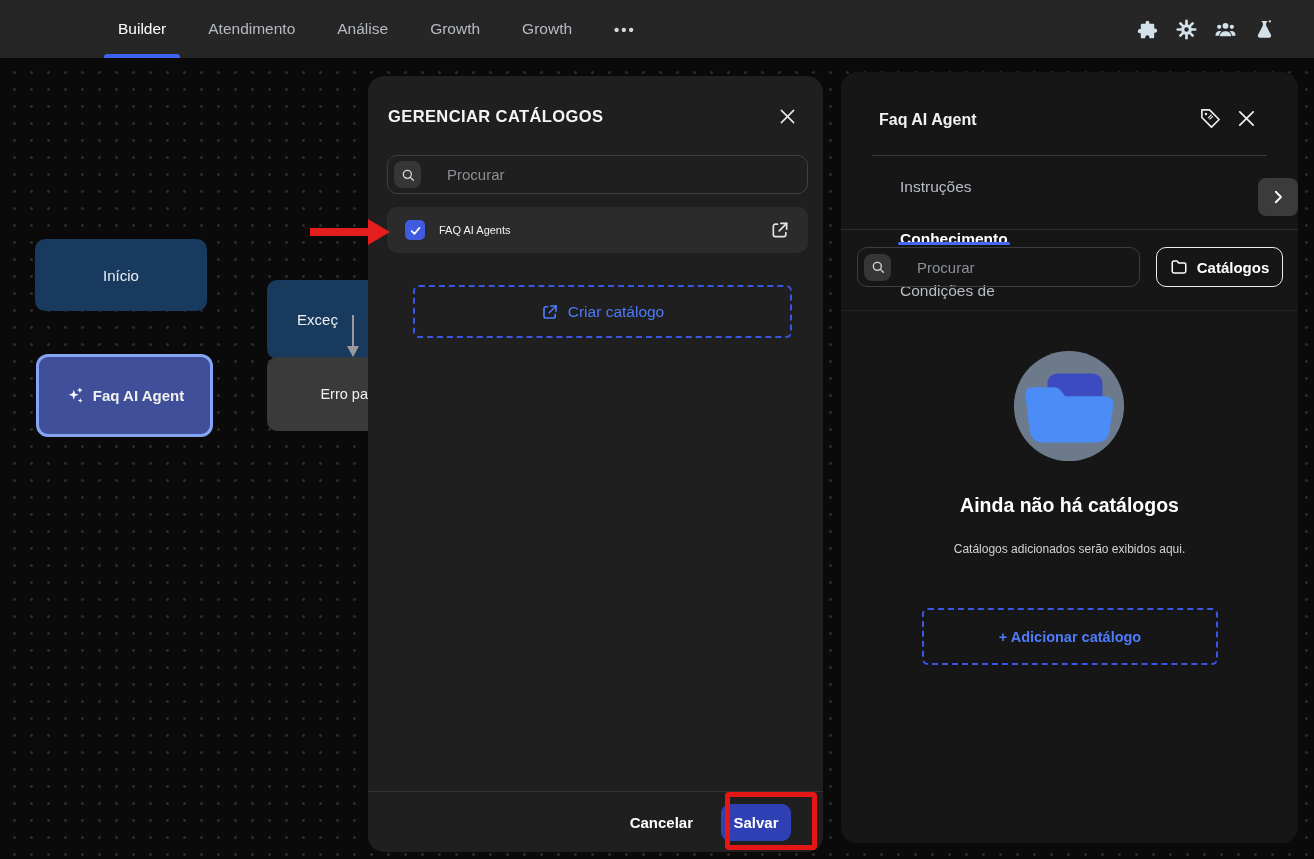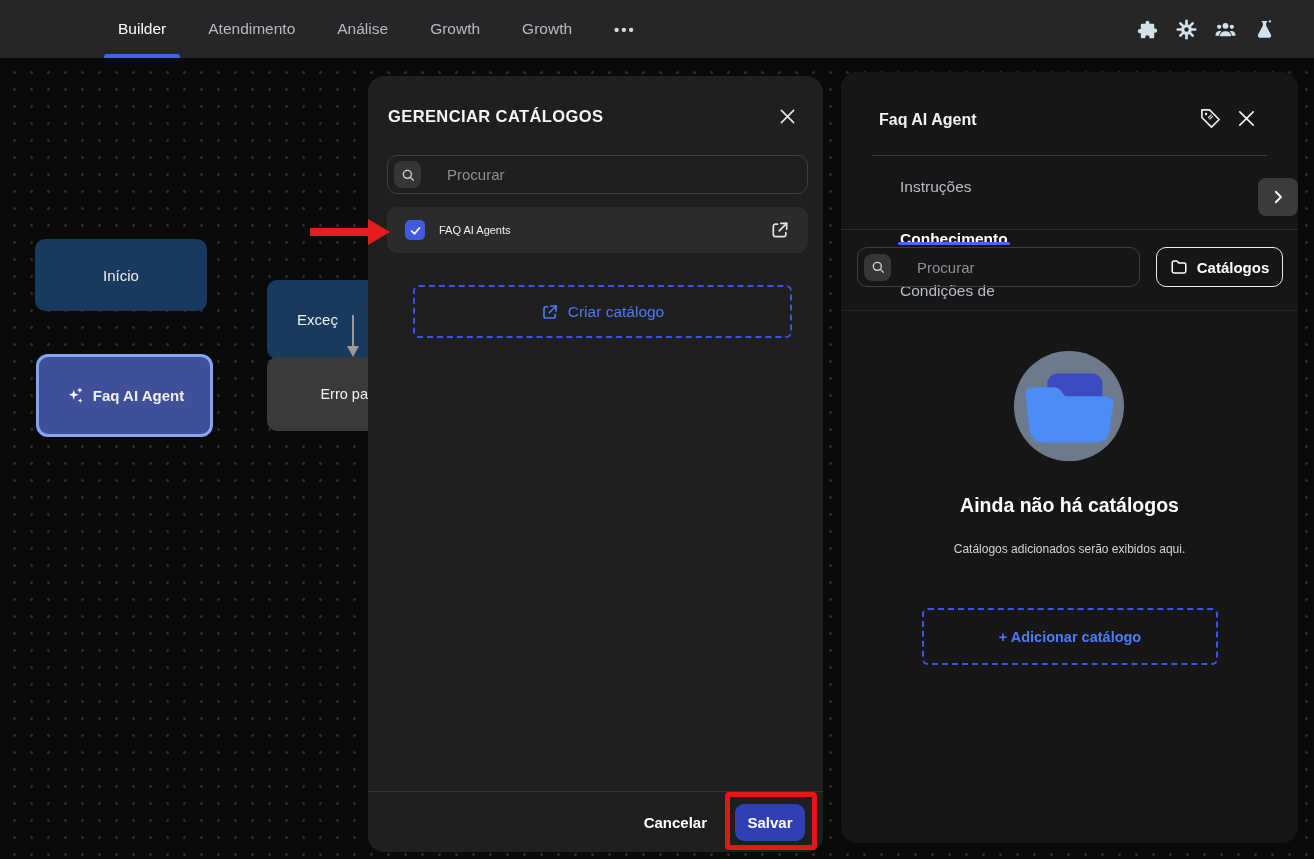--- a/index.html
+++ b/index.html
@@ -42,21 +42,21 @@
   .search-box input::placeholder { color:#8b8f96; }
   #modal-search { position:absolute; left:19px; top:79px; width:421px; height:39px; }
   #catalog-row { position:absolute; left:19px; top:131px; width:421px; height:46px; background:#2b2b2b; border-radius:10px; display:flex; align-items:center; padding:0 18px; cursor:pointer; }
   #catalog-checkbox { width:20px; height:20px; background:#3f5ce0; border-radius:5px; display:flex; align-items:center; justify-content:center; flex:none; cursor:pointer; }
   #catalog-checkbox svg { width:13px; height:13px; }
   #catalog-row .row-label { margin-left:14px; color:#f2f2f2; font-size:11px; }
   .ext-icon { width:20px; height:20px; color:#e4e4e4; display:flex; }
   #catalog-row .ext-icon { margin-left:auto; cursor:pointer; }
   #create-btn { position:absolute; left:45px; top:209px; width:379px; height:53px; border:2px dashed #3b55e6; border-radius:6px; display:flex; align-items:center; justify-content:center; gap:9px; color:#4d7bf9; font-size:15.5px; cursor:pointer; background:transparent; }
   #create-btn .ext-icon { width:18px; height:18px; color:#4d7bf9; }
-  #modal-footer { position:absolute; left:0; bottom:0; width:100%; height:61px; border-top:1px solid #343434; display:flex; align-items:center; justify-content:flex-end; gap:28px; padding-right:18px; }
+  #modal-footer { position:absolute; left:0; bottom:0; width:100%; height:61px; border-top:1px solid #343434; display:flex; align-items:center; justify-content:flex-end; gap:28px; padding-right:32px; }
   #cancel-btn { color:#ffffff; font-weight:bold; font-size:15px; background:none; border:none; cursor:pointer; font-family:"Liberation Sans", sans-serif; }
   #save-btn { width:70px; height:37px; background:#2f40b5; color:#ffffff; font-weight:bold; font-size:15px; border:none; border-radius:9px; cursor:pointer; font-family:"Liberation Sans", sans-serif; }
 
   
   #panel { position:absolute; left:841px; top:72px; width:457px; height:771px; background:#161616; border-radius:16px; z-index:4; }
   #panel-title { position:absolute; left:38px; top:39px; font-size:16px; color:#f2f2f2; }
   #panel-icons { position:absolute; right:40px; top:35px; display:flex; gap:13px; align-items:center; }
   #panel-icons .p-icon { width:23px; height:23px; color:#eeeeee; cursor:pointer; display:flex; }
   .divider { position:absolute; height:1px; background:#3a3a3a; }
   #divider-title { left:31px; right:31px; top:83px; }

